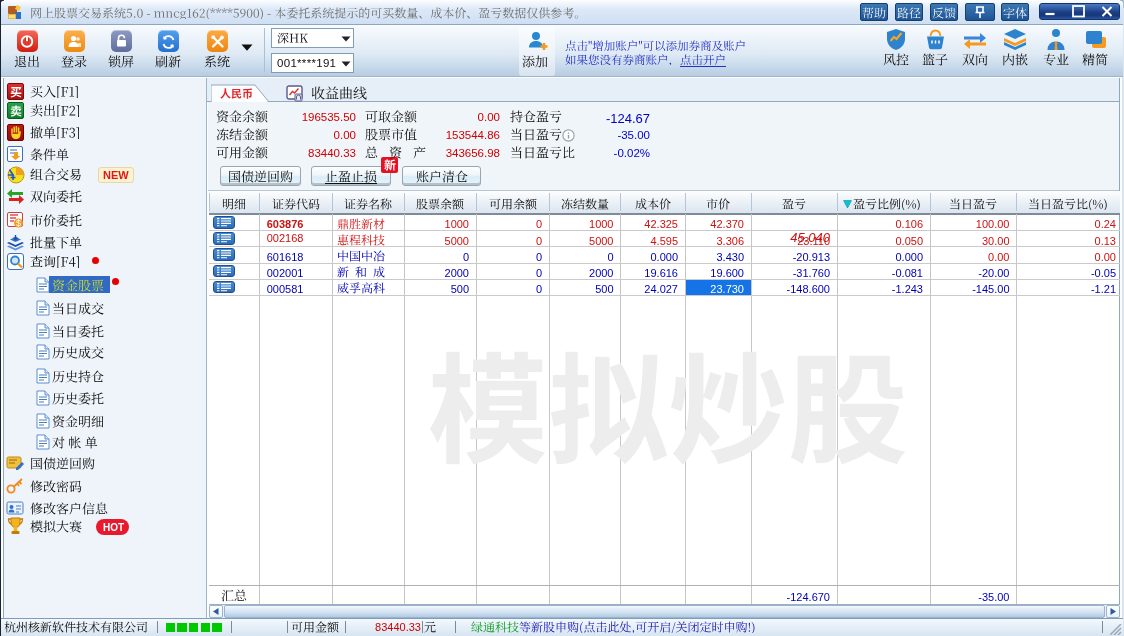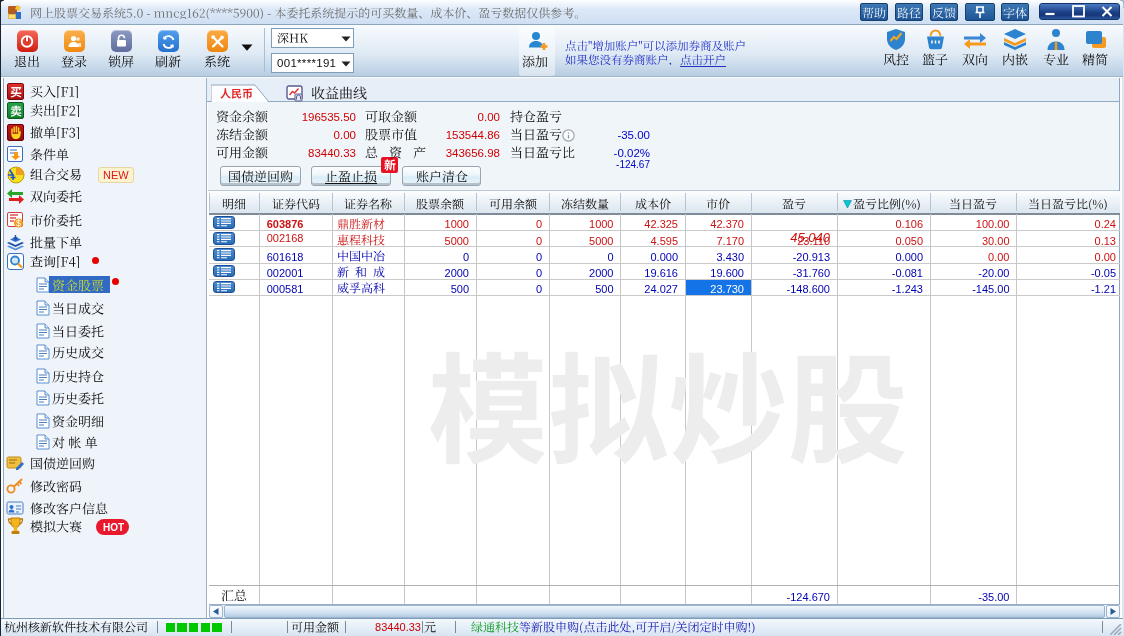--- a/index.html
+++ b/index.html
@@ -237,42 +237,42 @@
     <path d="M2.5 12.5c0-2 1.4-3 3-3s3 1 3 3z" fill="#2f6fd0"></path>
     <path d="M10 6h5M10 9h5M10 12h3" stroke="#4a7fc0" stroke-width="1.1"></path>
   </svg>
 <svg class="t" style="left:7px;top:517px" width="17" height="18" viewBox="0 0 17 18">
     <path d="M4 1h9v5a4.5 4.5 0 01-9 0z" fill="#f5b31e" stroke="#c07d0a"></path>
     <path d="M4 2H1.5c0 3 1 4.5 3 5M13 2h2.5c0 3-1 4.5-3 5" stroke="#c07d0a" stroke-width="1.3" fill="none"></path>
     <path d="M7 10h3l.5 4h-4z" fill="#f5b31e"></path>
     <rect x="4.5" y="14" width="8" height="3" rx="1" fill="#c07d0a"></rect>
   </svg>
 <div style="position:absolute;left:98px;top:167px;width:36px;height:16px;background:#fbf3cf;border:1px solid #e8d8a0;border-radius:3px"></div>
-<div class="n" style="left:103px;top:169px;font-size:11px;font-weight:normal;color:#e01818">NEW</div>
+<div class="n" style="left:103px;top:169px;font-size:11px;font-weight:bold;color:#e01818">NEW</div>
 <div style="position:absolute;left:92px;top:257px;width:7px;height:7px;border-radius:50%;background:#e80000"></div>
 <div style="position:absolute;left:112px;top:278px;width:7px;height:7px;border-radius:50%;background:#e80000"></div>
 <div style="position:absolute;left:96px;top:519px;width:33px;height:16px;background:#e8192c;border-radius:8px"></div>
 <div class="n" style="left:103px;top:522px;font-size:10px;font-weight:bold;color:#fff">HOT</div>
 <div style="position:absolute;left:207px;top:78px;width:912px;height:540px;background:#fff"></div>
 <div style="position:absolute;left:207px;top:78px;width:912px;height:23px;background:#e6eef7"></div>
 <div style="position:absolute;left:207px;top:101px;width:912px;height:1px;background:#93a9bd"></div>
 <svg class="t" style="left:211px;top:84px" width="58" height="18" viewBox="0 0 58 18">
     <path d="M0 18V1h44l14 17z" fill="#fbfdfe" stroke="#93a9bd"></path>
   </svg>
 <div style="position:absolute;left:212px;top:101px;width:55px;height:1px;background:#fbfdfe"></div>
 <svg class="t" style="left:286px;top:85px" width="17" height="17" viewBox="0 0 17 17">
     <rect x="1" y="1" width="15" height="13" rx="2" stroke="#5b5b8e" stroke-width="1.4" fill="#fff"></rect>
     <path d="M3.5 10l3-3.5 2 1.5 4-4.5" stroke="#e03030" stroke-width="1.4" fill="none"></path>
     <rect x="9" y="9" width="7" height="7" rx="1" fill="#e8eaf4" stroke="#5b5b8e"></rect>
     <path d="M10.5 14.5v-2.5a2 2 0 014 0v2.5" stroke="#5b5b8e" fill="none"></path>
   </svg>
 <div style="position:absolute;left:208px;top:102px;width:911px;height:88px;background:#f0f5fa"></div>
 <div class="n" style="right:768px;top:110.5px;font-size:11.5px;color:#d00000;">196535.50</div>
 <div class="n" style="right:624px;top:110.5px;font-size:11.5px;color:#d00000;">0.00</div>
-<div class="n" style="right:474px;top:110.5px;font-size:10px;color:#0000c8;margin-top:48px;">-124.67</div>
+<div class="n" style="right:474px;top:110.5px;font-size:13px;color:#0000c8;">-124.67</div>
 <div class="n" style="right:768px;top:128.6px;font-size:11.5px;color:#d00000;">0.00</div>
 <div class="n" style="right:624px;top:128.6px;font-size:11.5px;color:#d00000;">153544.86</div>
 <div class="n" style="right:474px;top:128.6px;font-size:11.5px;color:#0000c8;">-35.00</div>
 <div class="n" style="right:768px;top:146.7px;font-size:11.5px;color:#d00000;">83440.33</div>
 <div class="n" style="right:624px;top:146.7px;font-size:11.5px;color:#d00000;">343656.98</div>
 <div class="n" style="right:474px;top:146.7px;font-size:11.5px;color:#0000c8;">-0.02%</div>
 <svg class="t" style="left:562px;top:128.5px" width="13" height="13" viewBox="0 0 13 13">
     <circle cx="6.5" cy="6.5" r="5.6" stroke="#9aa5b0" stroke-width="1.2" fill="#fff"></circle>
     <path d="M6.5 3.6v1.2M6.5 6V9.6" stroke="#8a98a8" stroke-width="1.4"></path>
   </svg>
@@ -350,21 +350,21 @@
 <svg class="t" style="left:217px;top:234.2px" width="15" height="9" viewBox="0 0 15 9">
     <g stroke="#fff" stroke-width="1.1">
       <path d="M0 .6h2.4M4 .6h10M0 3h2.4M4 3h10M0 5.4h2.4M4 5.4h10M0 7.8h2.4M4 7.8h6"></path>
     </g>
   </svg>
 <div class="n" style="right:820.6px;top:232px;font-size:11px;color:#cc1111;">002168</div>
 <div class="n" style="right:655px;top:234.6px;font-size:11px;color:#cc1111;">5000</div>
 <div class="n" style="right:582px;top:234.6px;font-size:11px;color:#cc1111;">0</div>
 <div class="n" style="right:510.5px;top:234.6px;font-size:11px;color:#cc1111;">5000</div>
 <div class="n" style="right:446px;top:234.6px;font-size:11px;color:#cc1111;">4.595</div>
-<div class="n" style="right:380px;top:234.6px;font-size:11px;color:#cc1111;">7.170</div>
+<div class="n" style="right:380px;top:234.6px;font-size:11px;color:#cc1111;">3.306</div>
 <div class="n" style="right:294px;top:234.6px;font-size:11px;color:#cc1111;">23.110</div>
 <div class="n" style="right:201px;top:234.6px;font-size:11px;color:#cc1111;">0.050</div>
 <div class="n" style="right:114.5px;top:234.6px;font-size:11px;color:#cc1111;text-align:right;">30.00</div>
 <div class="n" style="right:8px;top:234.6px;font-size:11px;color:#cc1111;">0.13</div>
 <div style="position:absolute;left:213px;top:248.4px;width:22px;height:12.5px;background:linear-gradient(#4a8cd0,#2a6cb8);border:1px solid #1d4f92;border-radius:3px"></div>
 <svg class="t" style="left:217px;top:250.4px" width="15" height="9" viewBox="0 0 15 9">
     <g stroke="#fff" stroke-width="1.1">
       <path d="M0 .6h2.4M4 .6h10M0 3h2.4M4 3h10M0 5.4h2.4M4 5.4h10M0 7.8h2.4M4 7.8h6"></path>
     </g>
   </svg>

